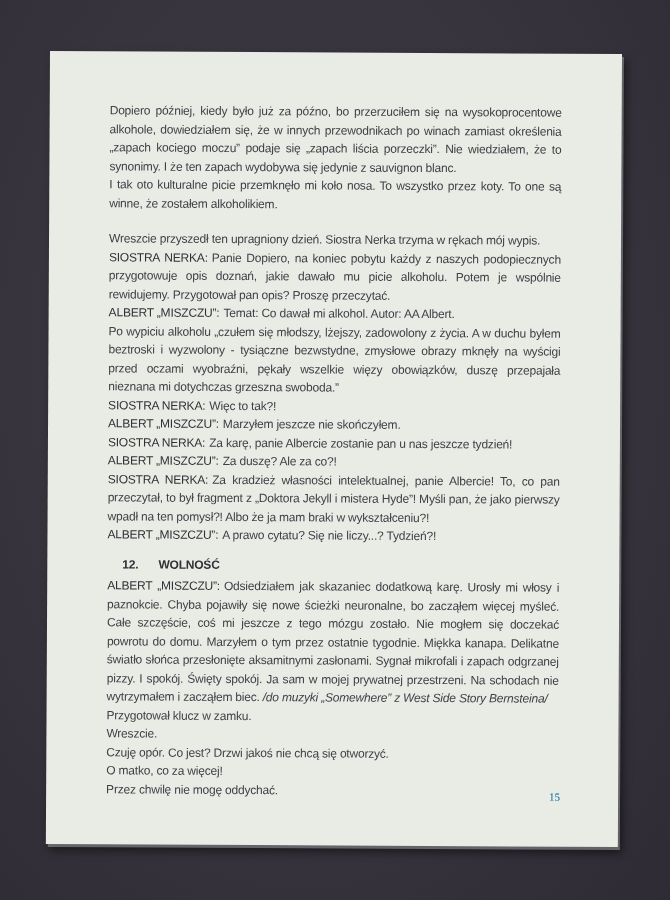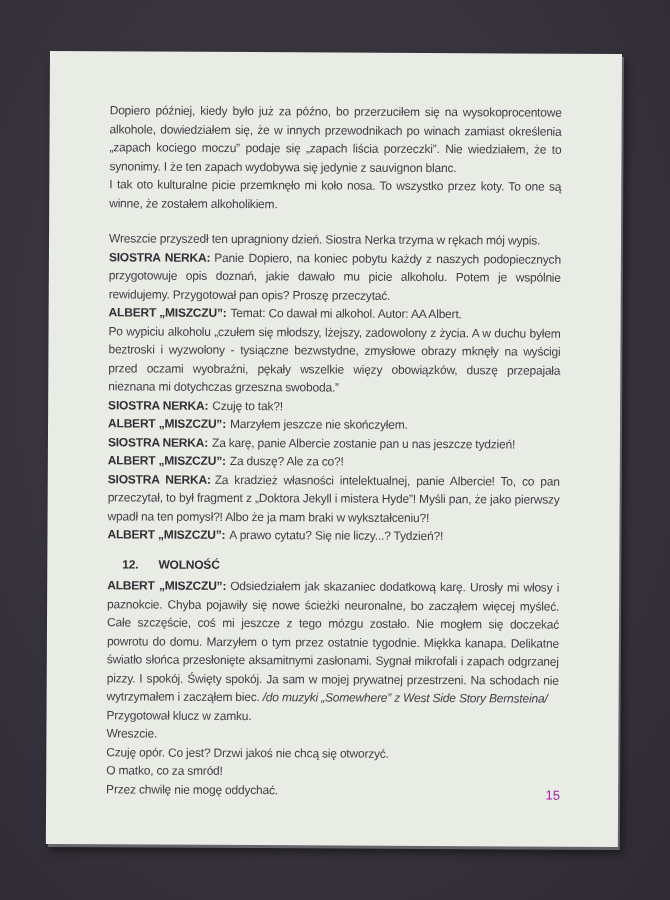--- a/index.html
+++ b/index.html
@@ -37,64 +37,64 @@
     line-height: 18.5px;
     text-align: justify;
   }
   .block {
     margin: 0;
   }
   .gap-before {
     margin-top: 17px;
   }
   .speaker {
-    font-weight: bold;
+    font-weight: normal;
     color: #303036;
     padding-right: 4px;
   }
   .stage {
     font-style: italic;
     padding-left: 3px;
   }
   .heading {
     margin: 11px 0 3px 0;
     font-weight: bold;
     color: #303036;
     text-align: left;
   }
   .h-num { margin-left: 15px; }
   .h-title { margin-left: 20px; }
   .page-number {
     position: absolute;
     right: 58px;
     bottom: 44px;
-    font-family: Liberation Sans, sans-serif;
-    font-size: 13px;
-    color: #a21caf;
+    font-family: Liberation Serif, serif;
+    font-size: 11px;
+    color: #0369a1;
   }
 </style>
 </head>
 <body>
 
 <div class="paper">
   <div class="text-col">
 
     <p class="block"><span>Dopiero później, kiedy było już za późno, bo przerzuciłem się na wysokoprocentowe alkohole, dowiedziałem się, że w innych przewodnikach po winach zamiast określenia „zapach kociego moczu” podaje się „zapach liścia porzeczki”. Nie wiedziałem, że to synonimy. I że ten zapach wydobywa się jedynie z sauvignon blanc.</span></p>
 
     <p class="block"><span>I tak oto kulturalne picie przemknęło mi koło nosa. To wszystko przez koty. To one są winne, że zostałem alkoholikiem.</span></p>
 
     <p class="block gap-before"><span>Wreszcie przyszedł ten upragniony dzień. Siostra Nerka trzyma w rękach mój wypis.</span></p>
 
     <p class="block"><span class="speaker">SIOSTRA NERKA:</span><span>Panie Dopiero, na koniec pobytu każdy z naszych podopiecznych przygotowuje opis doznań, jakie dawało mu picie alkoholu. Potem je wspólnie rewidujemy. Przygotował pan opis? Proszę przeczytać.</span></p>
 
     <p class="block"><span class="speaker">ALBERT „MISZCZU”:</span><span>Temat: Co dawał mi alkohol. Autor: AA Albert.</span></p>
 
     <p class="block"><span>Po wypiciu alkoholu „czułem się młodszy, lżejszy, zadowolony z życia. A w duchu byłem beztroski i wyzwolony - tysiączne bezwstydne, zmysłowe obrazy mknęły na wyścigi przed oczami wyobraźni, pękały wszelkie więzy obowiązków, duszę przepajała nieznana mi dotychczas grzeszna swoboda.”</span></p>
 
-    <p class="block"><span class="speaker">SIOSTRA NERKA:</span><span>Czuję to tak?!</span></p>
+    <p class="block"><span class="speaker">SIOSTRA NERKA:</span><span>Więc to tak?!</span></p>
 
     <p class="block"><span class="speaker">ALBERT „MISZCZU”:</span><span>Marzyłem jeszcze nie skończyłem.</span></p>
 
     <p class="block"><span class="speaker">SIOSTRA NERKA:</span><span>Za karę, panie Albercie zostanie pan u nas jeszcze tydzień!</span></p>
 
     <p class="block"><span class="speaker">ALBERT „MISZCZU”:</span><span>Za duszę? Ale za co?!</span></p>
 
     <p class="block"><span class="speaker">SIOSTRA NERKA:</span><span>Za kradzież własności intelektualnej, panie Albercie! To, co pan przeczytał, to był fragment z „Doktora Jekyll i mistera Hyde”! Myśli pan, że jako pierwszy wpadł na ten pomysł?! Albo że ja mam braki w wykształceniu?!</span></p>
 
     <p class="block"><span class="speaker">ALBERT „MISZCZU”:</span><span>A prawo cytatu? Się nie liczy...? Tydzień?!</span></p>
@@ -102,20 +102,20 @@
     <p class="heading gap-before"><span class="h-num">12.</span><span class="h-title">WOLNOŚĆ</span></p>
 
     <p class="block"><span class="speaker">ALBERT „MISZCZU”:</span><span>Odsiedziałem jak skazaniec dodatkową karę. Urosły mi włosy i paznokcie. Chyba pojawiły się nowe ścieżki neuronalne, bo zacząłem więcej myśleć. Całe szczęście, coś mi jeszcze z tego mózgu zostało. Nie mogłem się doczekać powrotu do domu. Marzyłem o tym przez ostatnie tygodnie. Miękka kanapa. Delikatne światło słońca przesłonięte aksamitnymi zasłonami. Sygnał mikrofali i zapach odgrzanej pizzy. I spokój. Święty spokój. Ja sam w mojej prywatnej przestrzeni. Na schodach nie wytrzymałem i zacząłem biec.</span><span class="stage">/do muzyki „Somewhere” z West Side Story Bernsteina/</span></p>
 
     <p class="block"><span>Przygotował klucz w zamku.</span></p>
 
     <p class="block"><span>Wreszcie.</span></p>
 
     <p class="block"><span>Czuję opór. Co jest? Drzwi jakoś nie chcą się otworzyć.</span></p>
 
-    <p class="block"><span>O matko, co za smród!</span></p>
+    <p class="block"><span>O matko, co za więcej!</span></p>
 
     <p class="block"><span>Przez chwilę nie mogę oddychać.</span></p>
 
   </div>
 
   <div class="page-number">15</div>
 </div>
 
 </body></html>

